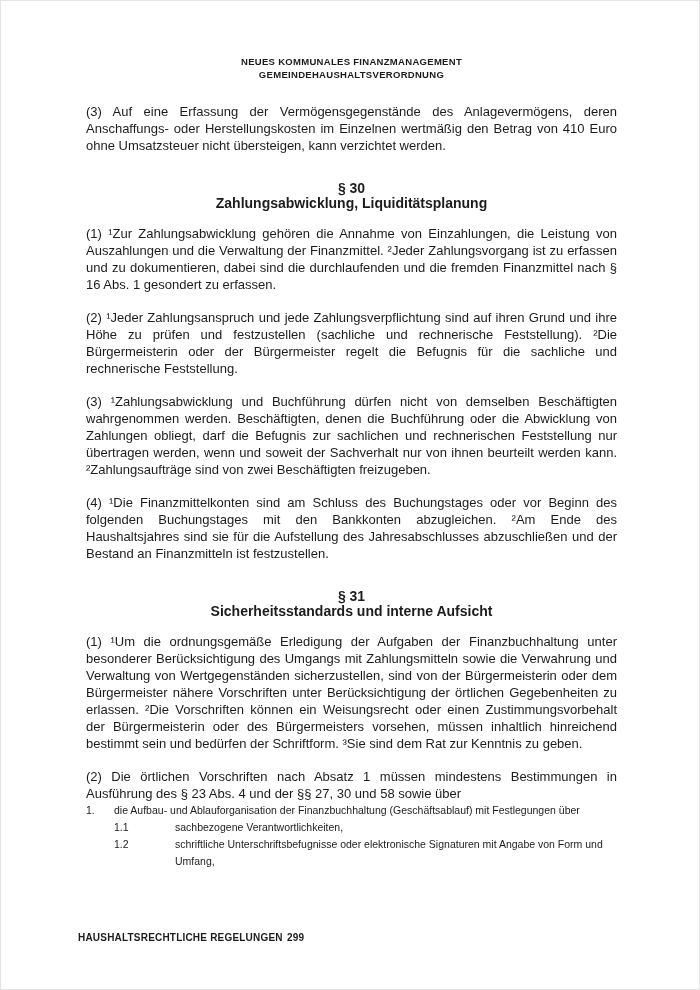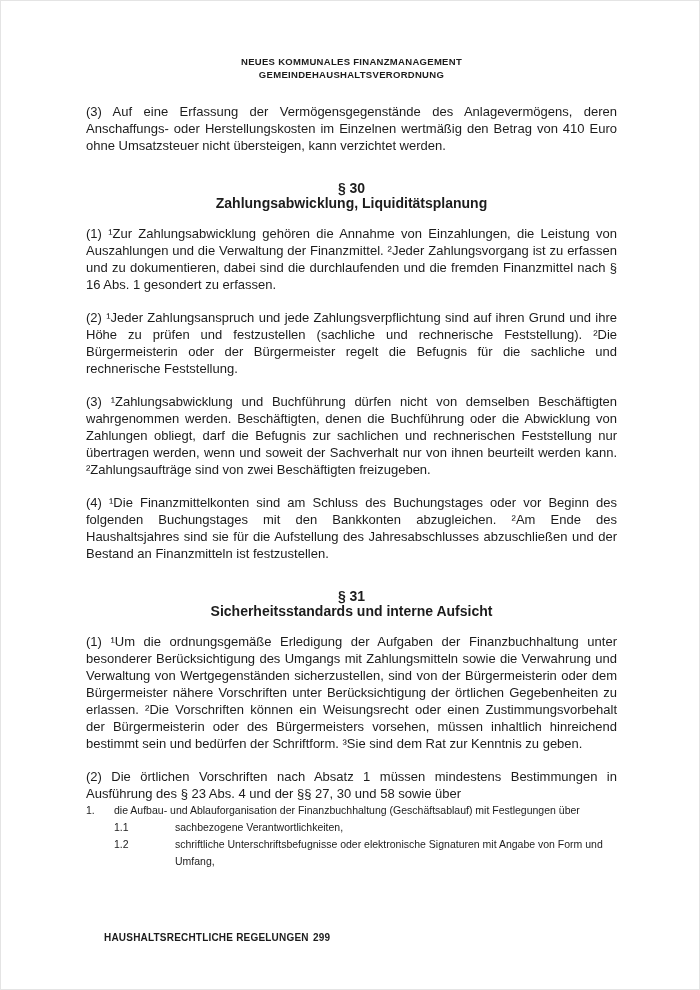--- a/index.html
+++ b/index.html
@@ -61,21 +61,21 @@
   }
   .level2 {
     margin-left: 28px;
     gap: 34px;
   }
   .level2 .num {
     width: 27px;
   }
   .footer {
     position: absolute;
-    left: 103px;
+    left: 77px;
     top: 931px;
     width: 533px;
     height: 14px;
     font-size: 10px;
     font-weight: bold;
     letter-spacing: 0.2px;
   }
   .footer-label {
     position: absolute;
     left: 0;

